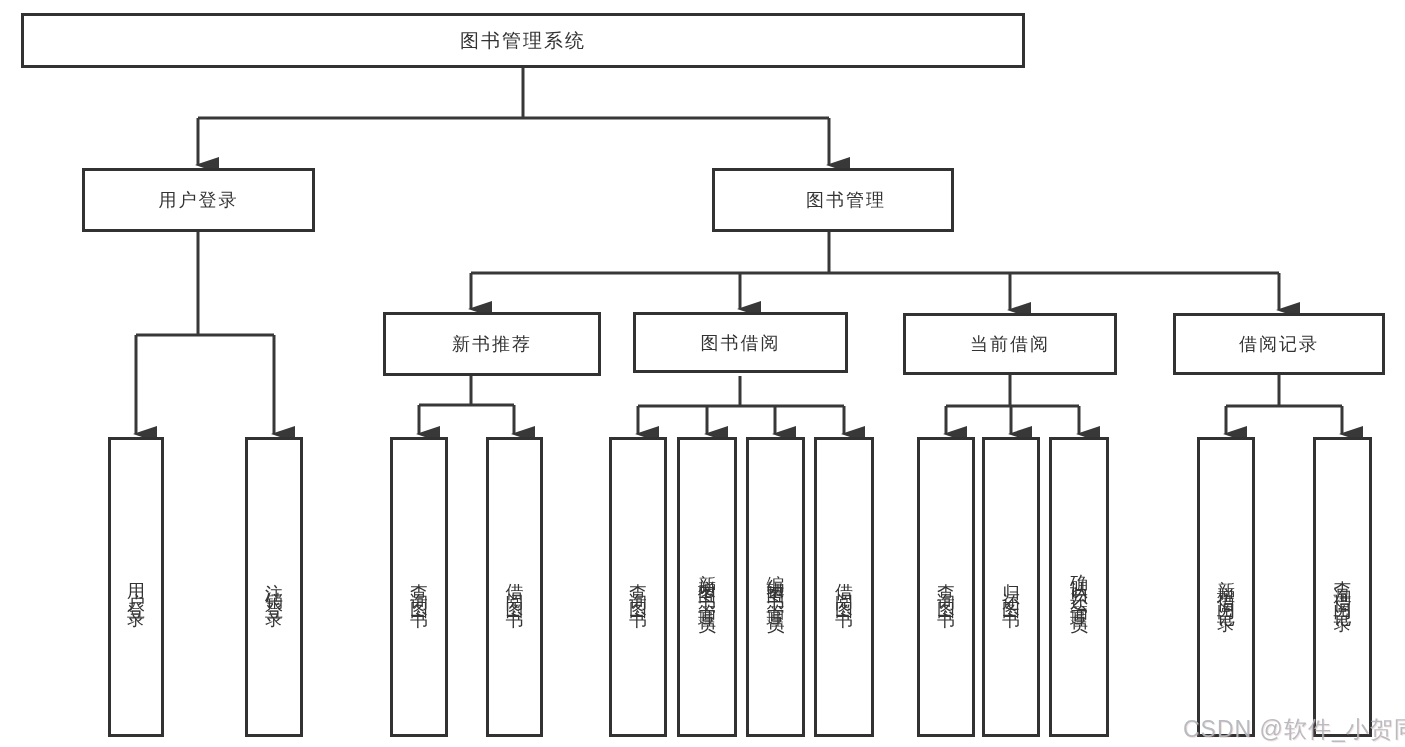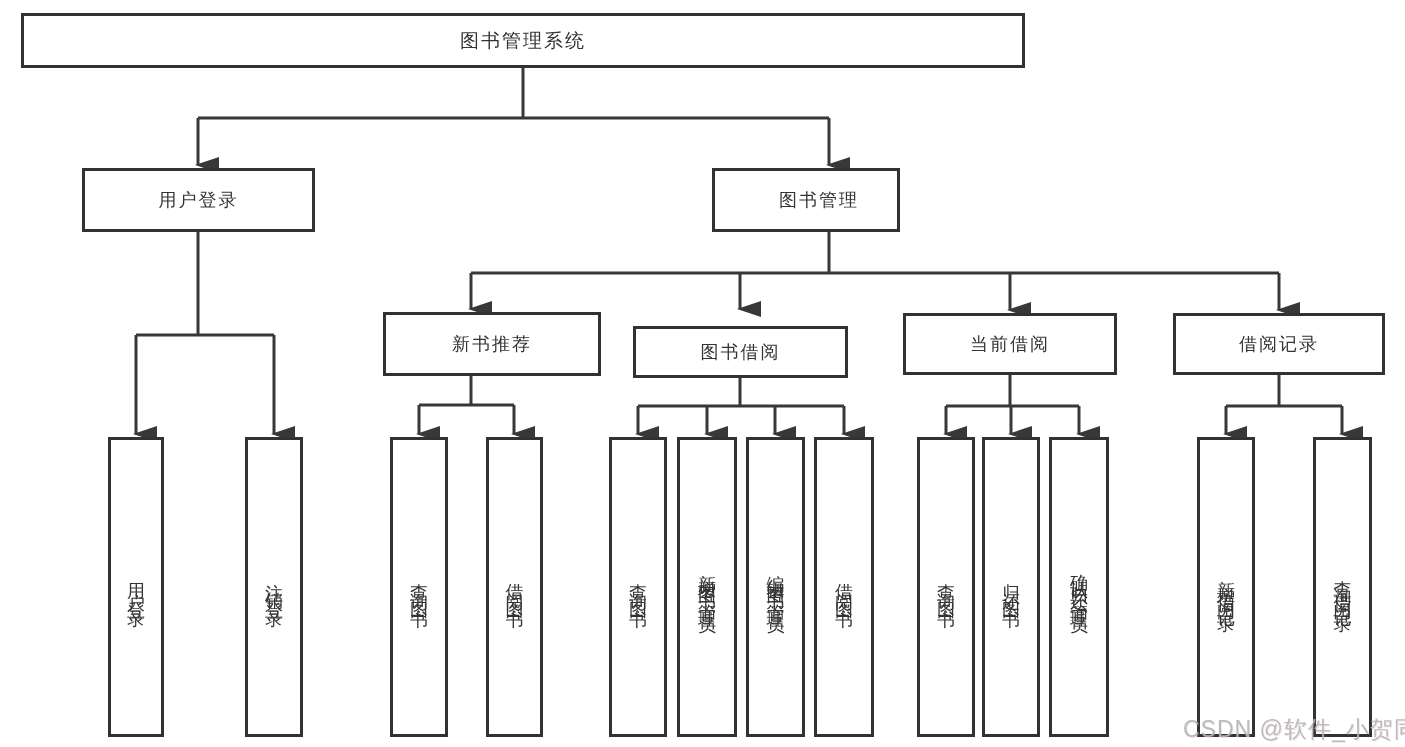--- a/index.html
+++ b/index.html
@@ -99,28 +99,28 @@
     </g>
   </svg>
 
   <div class="node h root" style="left:21px; top:13px; width:1004px; height:55px;">
     <span>图书管理系统</span>
   </div>
 
   <div class="node h" style="left:82px; top:168px; width:233px; height:64px;">
     <span>用户登录</span>
   </div>
-  <div class="node h" style="left:712px; top:168px; width:188px; height:64px;padding-left:26px;">
+  <div class="node h" style="left:712px; top:168px; width:242px; height:64px;padding-left:26px;">
     <span>图书管理</span>
   </div>
 
   <div class="node h" style="left:362px; top:312px; width:218px; height:64px;margin-left:21px;">
     <span>新书推荐</span>
   </div>
-  <div class="node h" style="left:633px; top:326px; width:215px; height:52px;">
+  <div class="node h" style="left:633px; top:312px; width:215px; height:61px;">
     <span>图书借阅</span>
   </div>
   <div class="node h" style="left:1173px; top:313px; width:212px; height:62px;">
     <span>借阅记录</span>
   </div>
   <div class="node h" style="left:903px; top:313px; width:214px; height:62px;">
     <span>当前借阅</span>
   </div>
 
   <div class="node v" style="left:108px; top:437px; width:56px; height:300px;">

